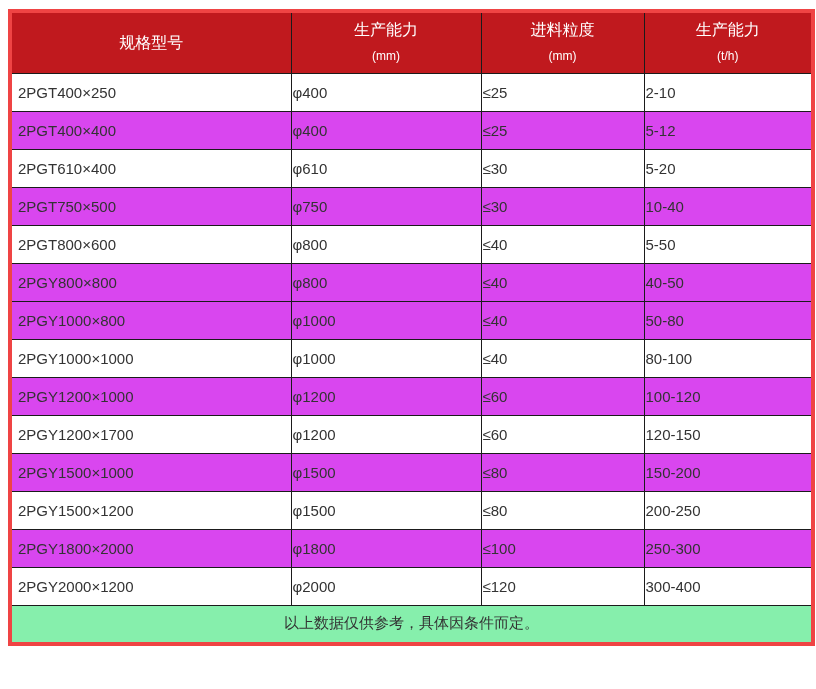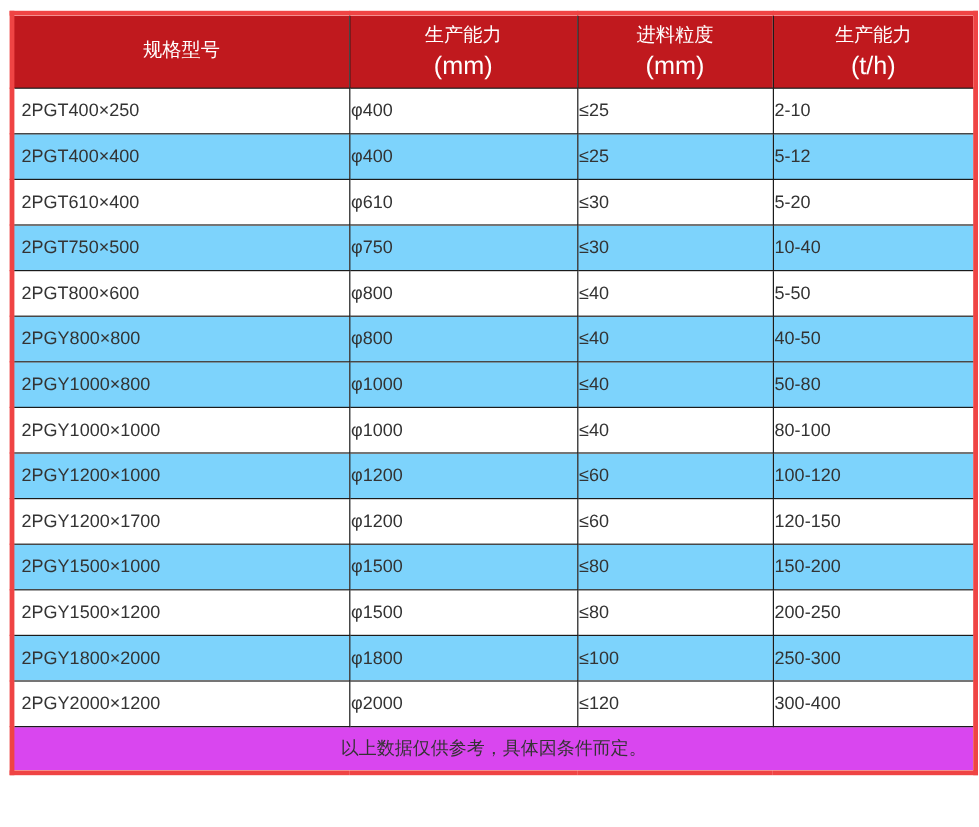--- a/index.html
+++ b/index.html
@@ -31,43 +31,43 @@
     background: #c0191e;
     color: #ffffff;
     height: 62px;
     font-weight: normal;
     text-align: center;
     vertical-align: middle;
     font-size: 16px;
     line-height: 26px;
     padding: 4px 0;
   }
-  .h-unit { font-size: 21px; }
+  .h-unit { font-size: 12px; }
   
   table.spec tbody tr { height: 38px; }
   table.spec tbody td {
     color: #333333;
     font-size: 15px;
     text-align: left;
     vertical-align: middle;
     background: #ffffff;
   }
-  table.spec tbody tr.alt td { background: #7dd3fc; }
+  table.spec tbody tr.alt td { background: #d946ef; }
   table.spec tbody td.cell-model {
     text-align: left;
     padding-left: 6px;
   }
   
   table.spec tfoot td {
     height: 38px;
     text-align: center;
     vertical-align: middle;
     color: #333333;
     font-size: 15px;
-    background: #d946ef;
+    background: #86efac;
   }
 </style>
 </head>
 <body>
 
 <table class="spec">
   <colgroup>
     <col style="width:281px">
     <col style="width:190px">
     <col style="width:163px">

